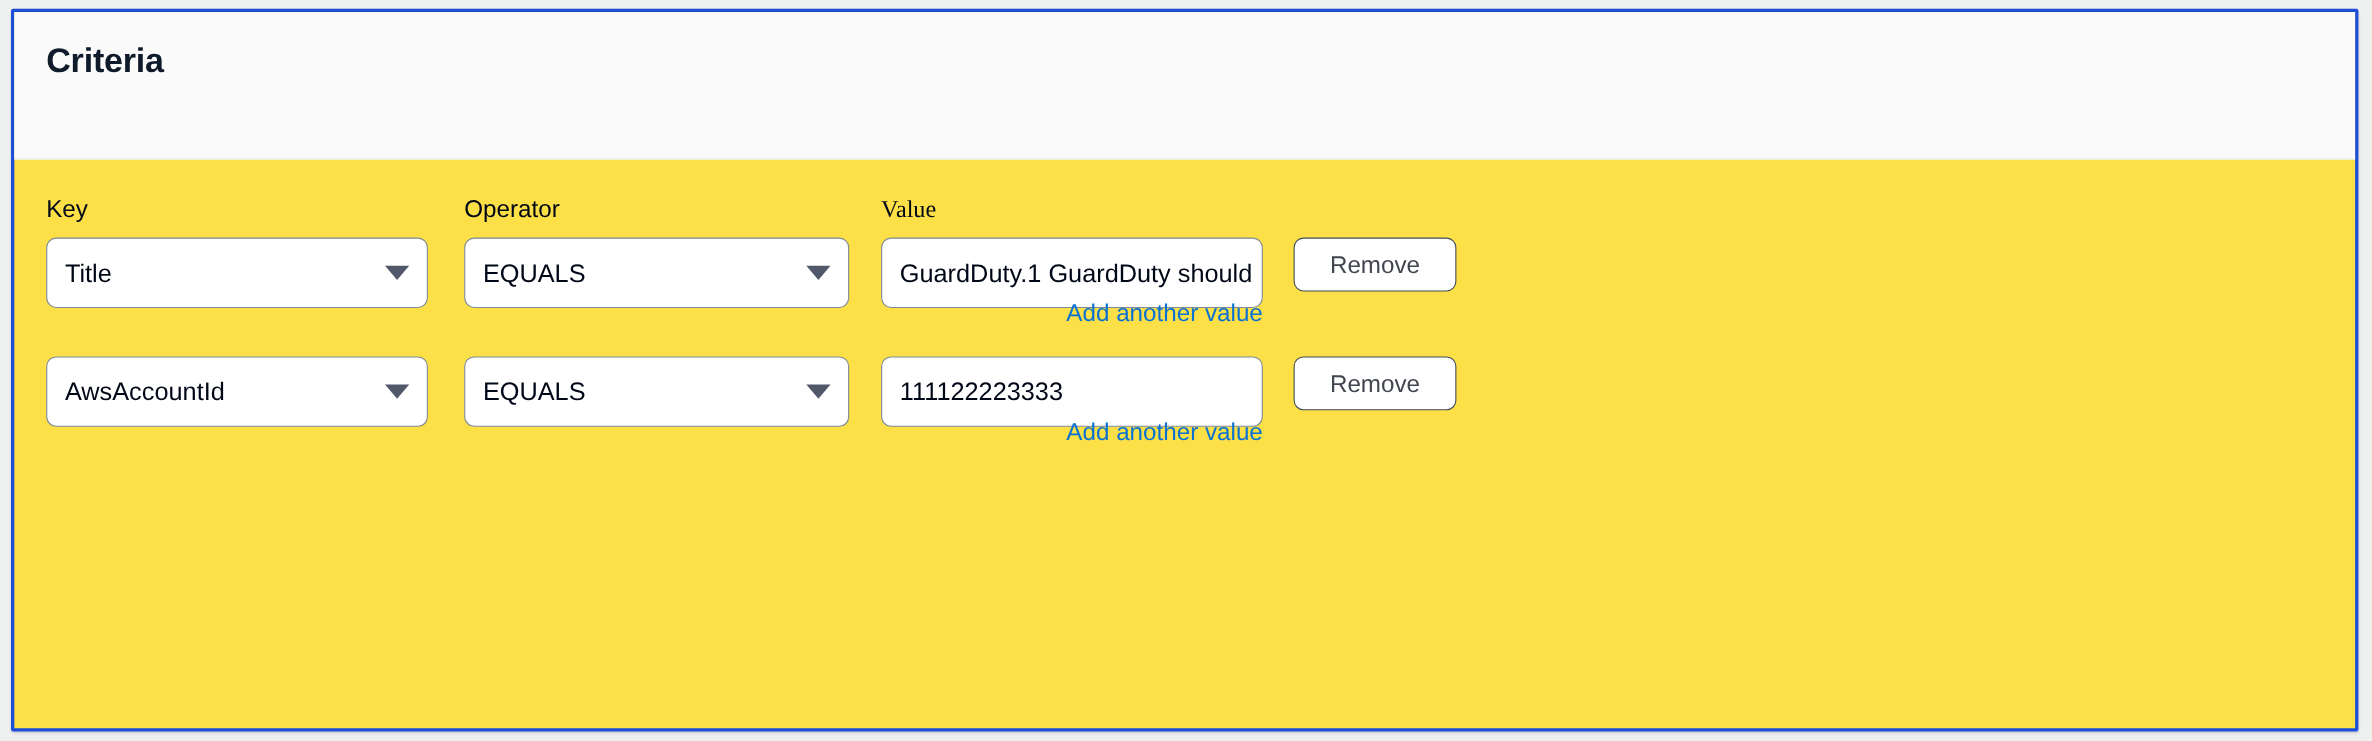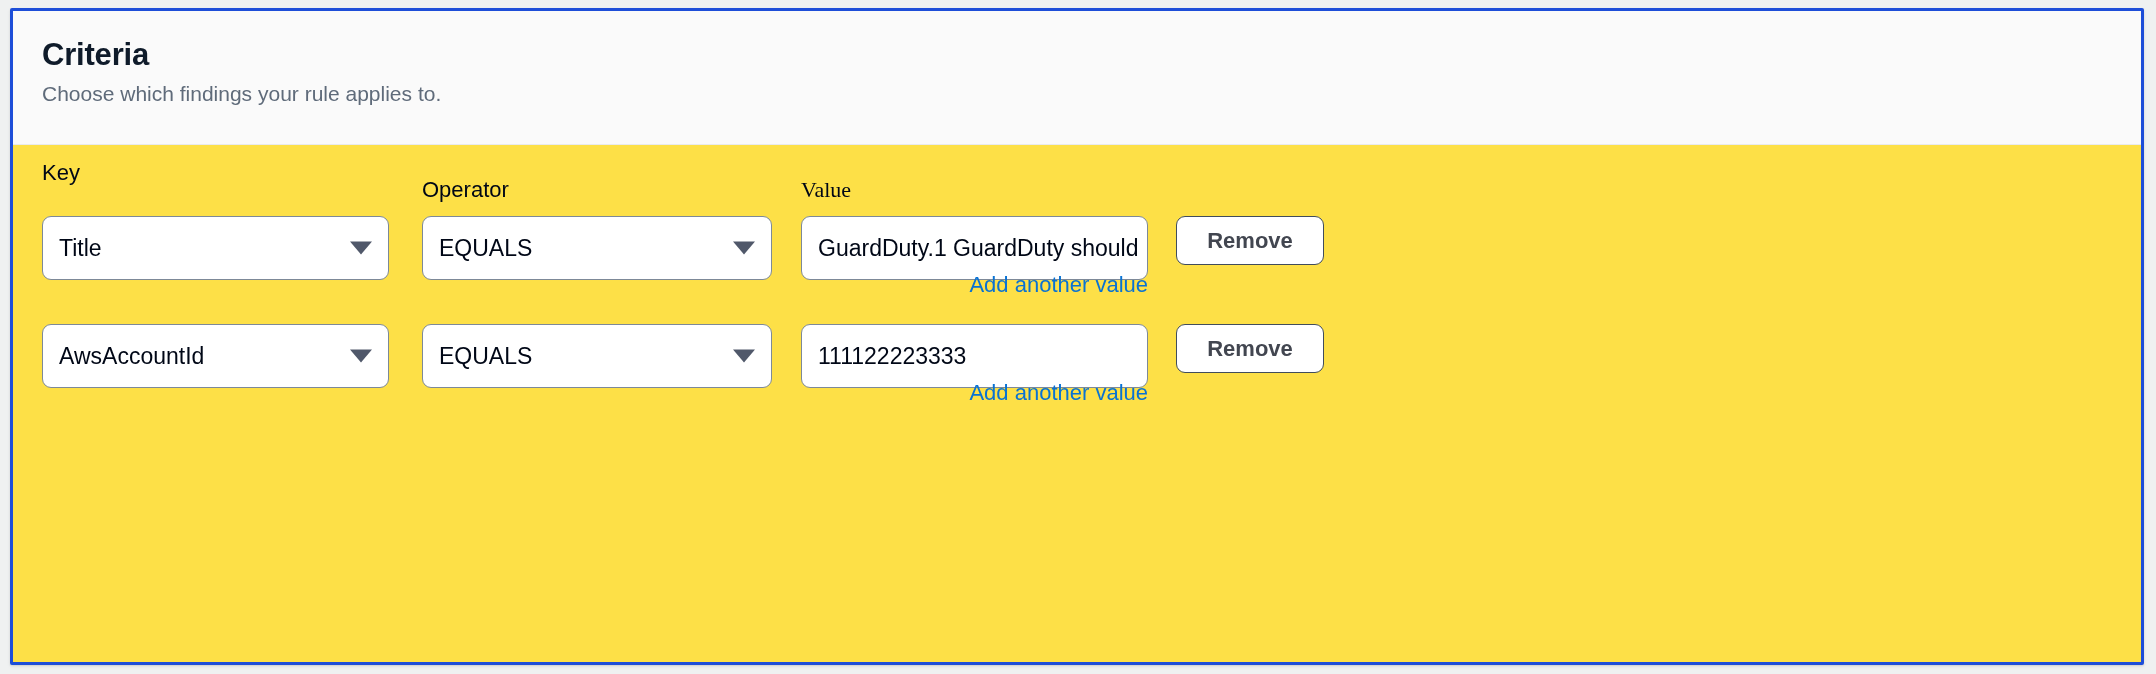--- a/index.html
+++ b/index.html
@@ -61,21 +61,21 @@
     top: 135px;
     right: 0;
     bottom: 0;
   }
   .col-label {
     position: absolute;
     font-size: 22px;
     color: #000716;
     white-space: nowrap;
   }
-  .lbl-key      { left: 29px;  top: 14px; }
+  .lbl-key      { left: 29px;  top: 31px; }
   .lbl-operator { left: 409px; top: 31px; }
   .lbl-value    { left: 788px; top: 31px; font-family: Liberation Serif, serif; }
 
   .field {
     position: absolute;
     box-sizing: border-box;
     height: 64px;
     background: #ffffff;
     border: 1px solid #7d8998;
     border-radius: 9px;
@@ -110,21 +110,21 @@
 
   .btn {
     position: absolute;
     box-sizing: border-box;
     height: 49px;
     background: #ffffff;
     border: 1px solid #414d5c;
     border-radius: 9px;
     font-family: "Liberation Sans", sans-serif;
     font-size: 22px;
-    font-weight: bold;
+    font-weight: normal;
     color: #424650;
     display: flex;
     align-items: center;
     justify-content: center;
     cursor: pointer;
     white-space: nowrap;
     padding: 0 18px;
   }
   .btn-remove { left: 1163px; width: 148px; }
   .btn-add-criteria { left: 29px; width: 192px; }
@@ -145,21 +145,20 @@
   .btn-add-criteria        { top: 265px; }
 </style>
 </head>
 <body>
 
 <div id="root">
   <div class="card">
 
     <div class="card-header">
       <div class="card-title">Criteria</div>
-      <div class="card-subtitle">Choose which findings your rule applies to.</div>
     </div>
 
     <div class="card-body">
 
       <div class="col-label lbl-key">Key</div>
       <div class="col-label lbl-operator">Operator</div>
       <div class="col-label lbl-value">Value</div>
 
       <div class="row1">
         <div class="field select f-key">

